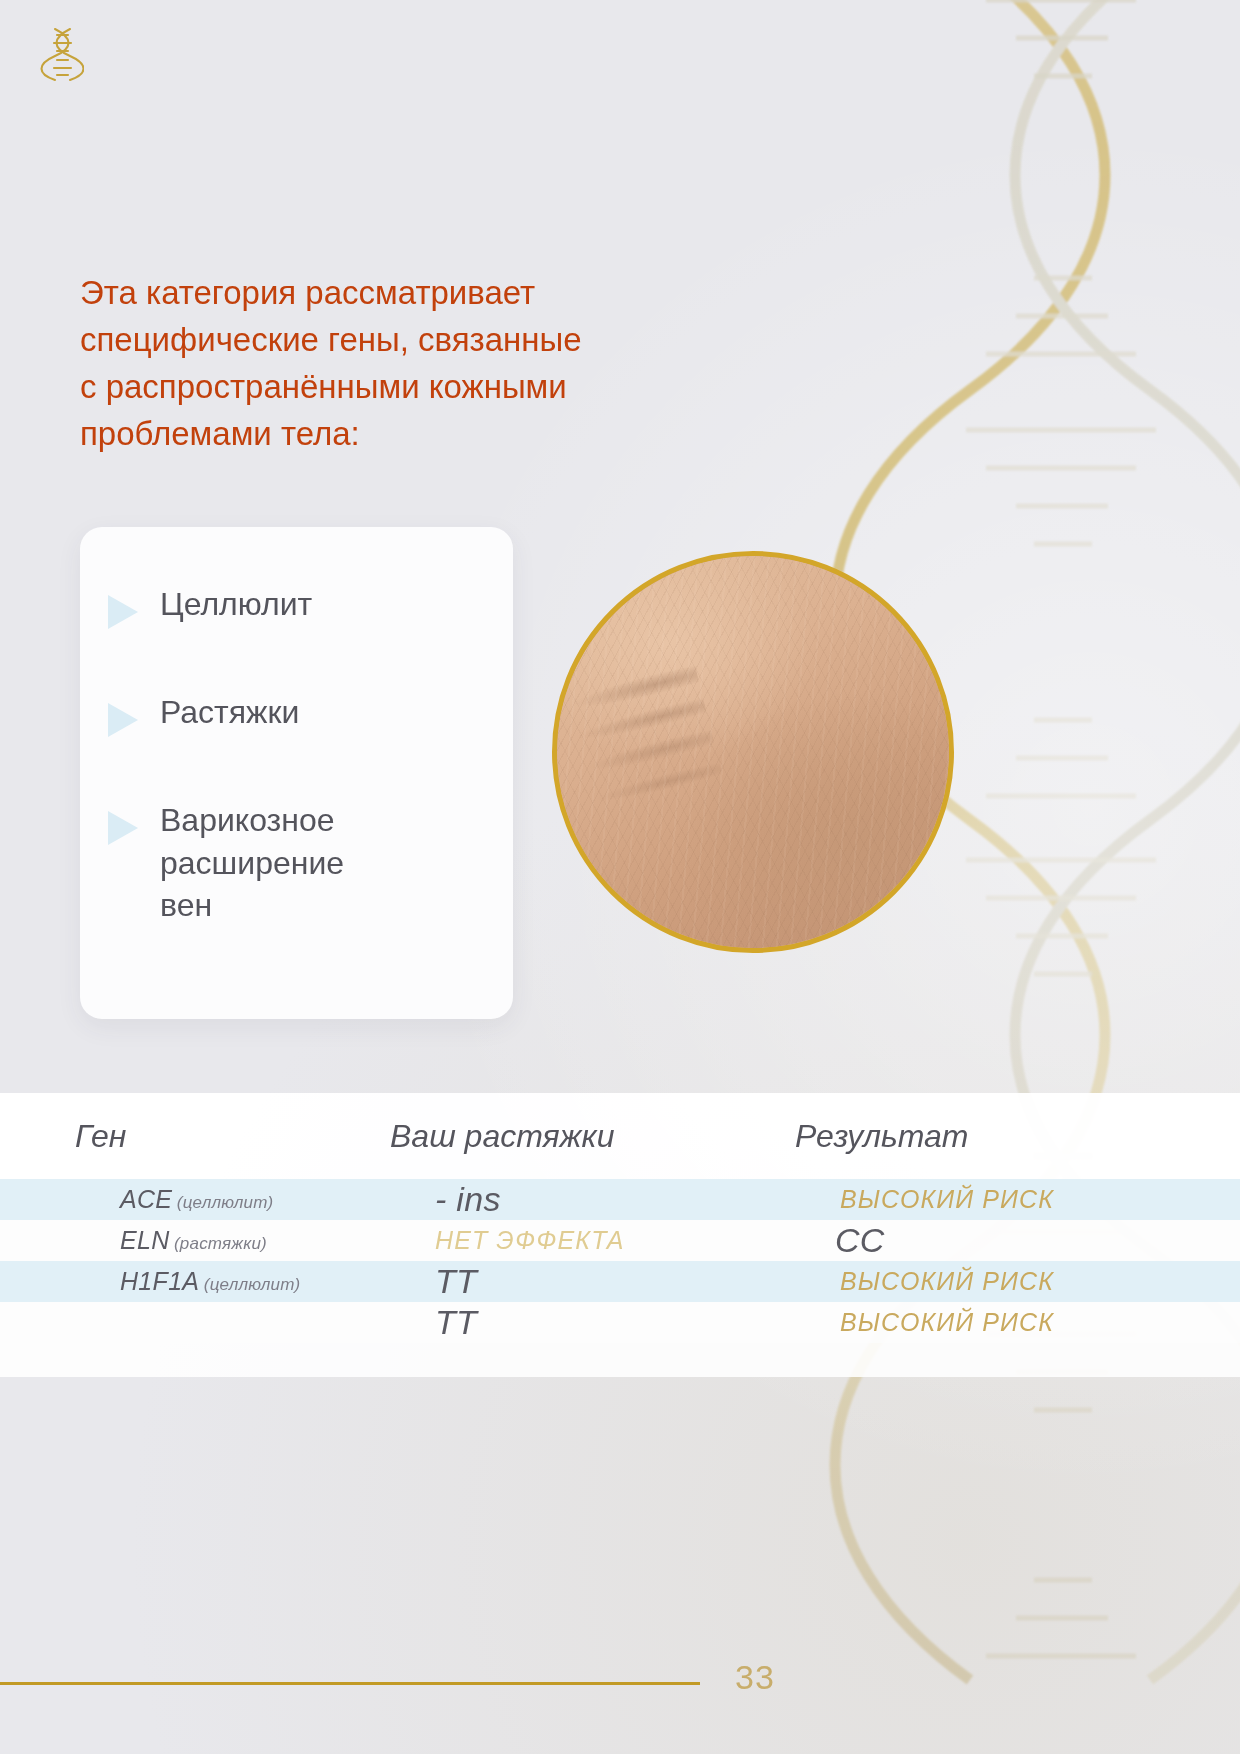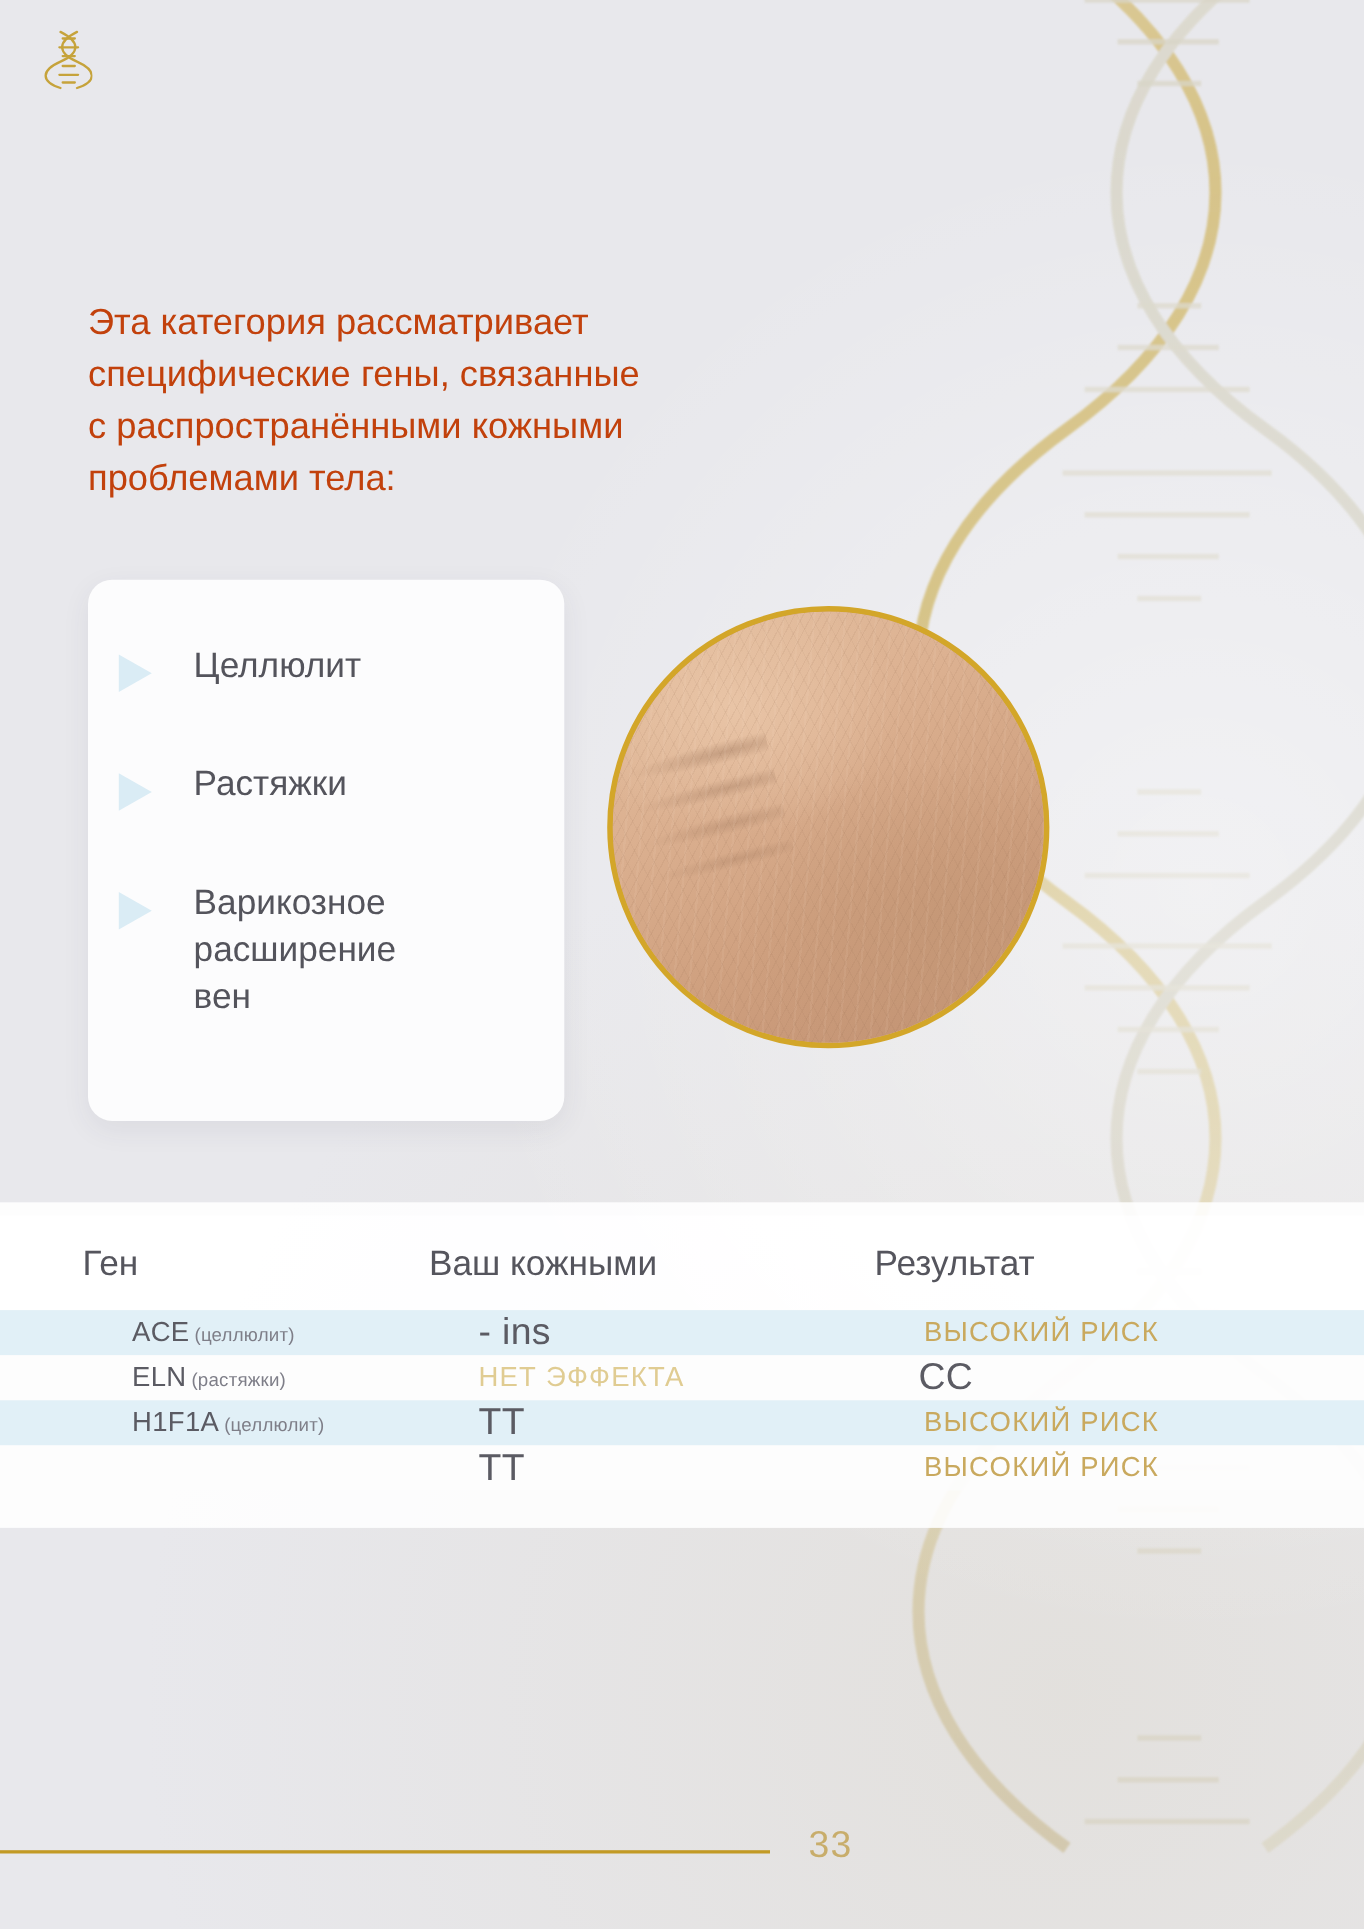--- a/index.html
+++ b/index.html
@@ -96,21 +96,21 @@
     box-shadow: 0 8px 26px rgba(60,60,80,0.07);
     padding: 56px 30px 30px 28px;
     display: flex;
     flex-direction: column;
     gap: 62px;
   }
 
   .list-item {
     display: flex;
     align-items: flex-start;
-    gap: 38px;
+    gap: 22px;
   }
 
   .tri-icon {
     flex: 0 0 auto;
     margin-top: 12px;
     width: 0;
     height: 0;
     border-top: 17px solid transparent;
     border-bottom: 17px solid transparent;
     border-left: 30px solid #daecf5;
@@ -167,21 +167,22 @@
     transform: rotate(-14deg);
   }
 
   
   .table-wrap {
     position: absolute;
     top: 1093px;
     left: 0;
     width: 1240px;
     background: rgba(255,255,255,0.88);
-    padding: 12px 0 34px 0;
+    padding: 0 0 34px 0;
+    font-style: italic;
   }
 
   .trow {
     display: flex;
     align-items: center;
     width: 1240px;
     padding: 0 0 0 75px;
   }
 
   .trow.header {
@@ -356,21 +357,21 @@
   <div class="photo-circle">
     <div class="photo-inner">
       <div class="photo-folds"></div>
     </div>
   </div>
 
   <div class="table-wrap">
 
     <div class="trow header">
       <div class="c c1">Ген</div>
-      <div class="c c2">Ваш кожными</div>
+      <div class="c c2">Ваш растяжки</div>
       <div class="c c3">Результат</div>
     </div>
 
     <div class="trow body alt">
       <div class="c c1">
         <span class="gene-name">ACE</span>
         <span class="gene-note">(целлюлит)</span>
       </div>
       <div class="c c2 genotype">- ins</div>
       <div class="c c3 result">ВЫСОКИЙ РИСК</div>

